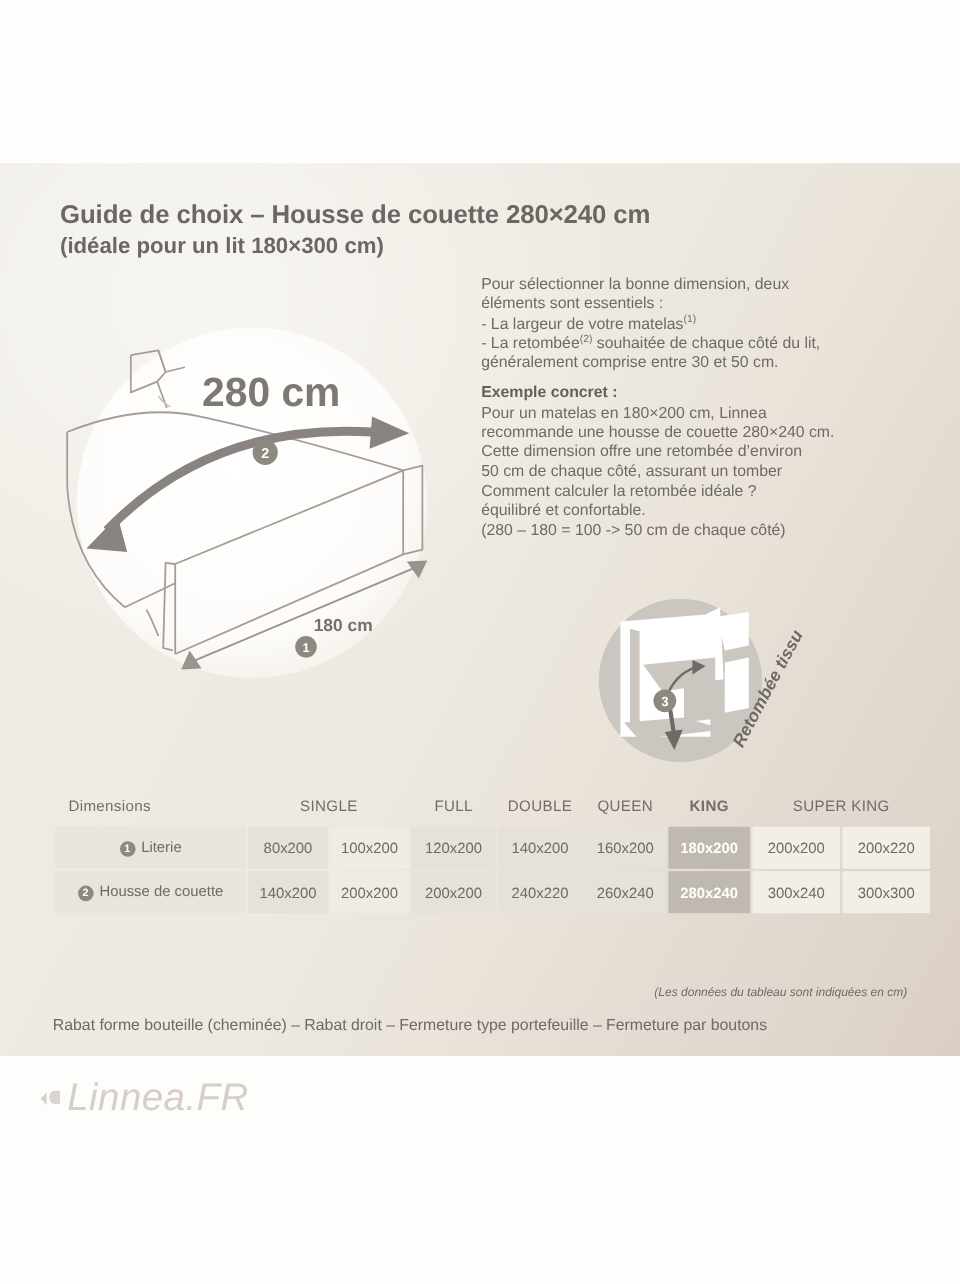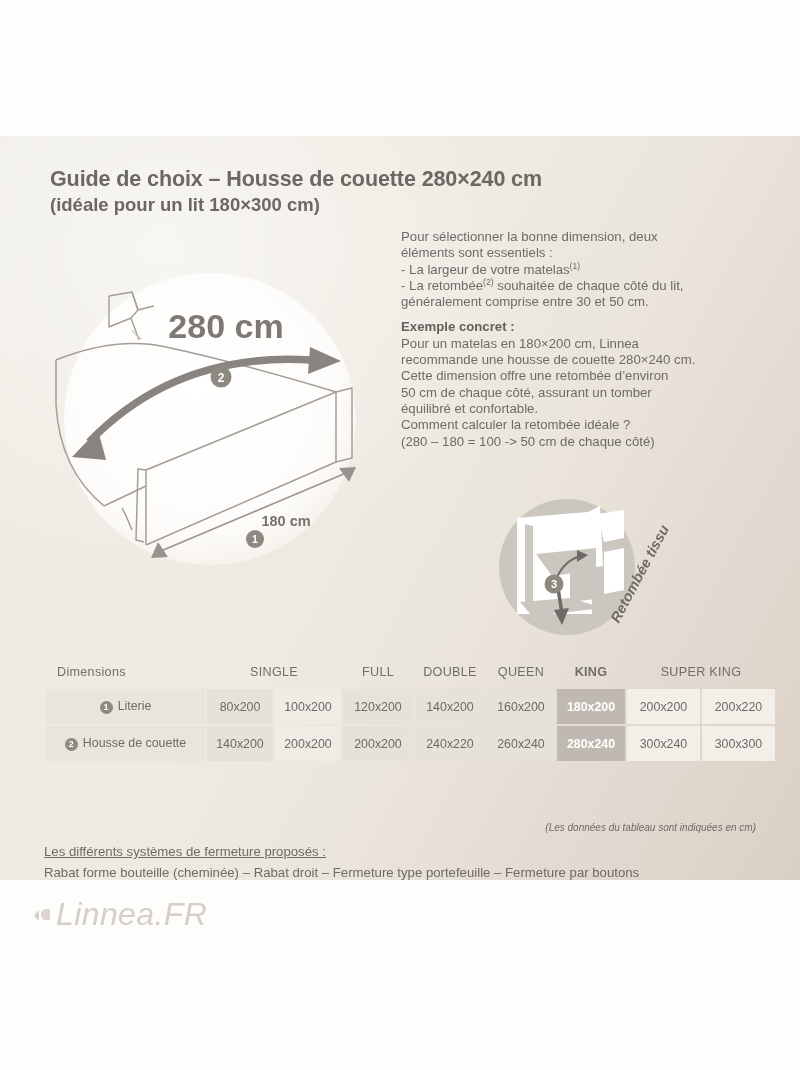--- a/index.html
+++ b/index.html
@@ -249,22 +249,22 @@
       <div class="para"><span>- La retombée</span><sup class="note">(2)</sup><span> souhaitée de chaque côté du lit,</span></div>
       <div class="para">généralement comprise entre 30 et 50 cm.</div>
 
       <div class="gap"></div>
 
       <div class="para bold-lead">Exemple concret :</div>
       <div class="para">Pour un matelas en 180×200 cm, Linnea</div>
       <div class="para">recommande une housse de couette 280×240 cm.</div>
       <div class="para">Cette dimension offre une retombée d’environ</div>
       <div class="para">50 cm de chaque côté, assurant un tomber</div>
+      <div class="para">Comment calculer la retombée idéale ?</div>
       <div class="para">équilibré et confortable.</div>
-      <div class="para">Comment calculer la retombée idéale ?</div>
       <div class="para">(280 – 180 = 100  -&gt; 50 cm de chaque côté)</div>
     </div>
 
     <svg id="big-circle" viewBox="0 0 328 298">
       <defs>
         <radialGradient id="circGrad" cx="45%" cy="40%" r="62%">
           <stop offset="0%" stop-color="#ffffff"></stop>
           <stop offset="78%" stop-color="#fdfcfa"></stop>
           <stop offset="100%" stop-color="#f6f2ec"></stop>
         </radialGradient>
@@ -374,21 +374,20 @@
             <td class="cell lightest">300x240</td>
             <td class="cell lightest">300x300</td>
           </tr>
         </tbody>
       </table>
     </div>
 
     <div id="table-note">(Les données du tableau sont indiquées en cm)</div>
 
     <div id="closure-block">
-      <div id="closure-title">Les différents systèmes de fermeture proposés :</div>
       <div id="closure-list">Rabat forme bouteille (cheminée) – Rabat droit – Fermeture type portefeuille – Fermeture par boutons</div>
     </div>
 
     <div id="logo">
       <span class="mark"></span>
       <span class="mark2"></span>
       <span class="wordmark">Linnea.FR</span>
     </div>
 
   </div>

